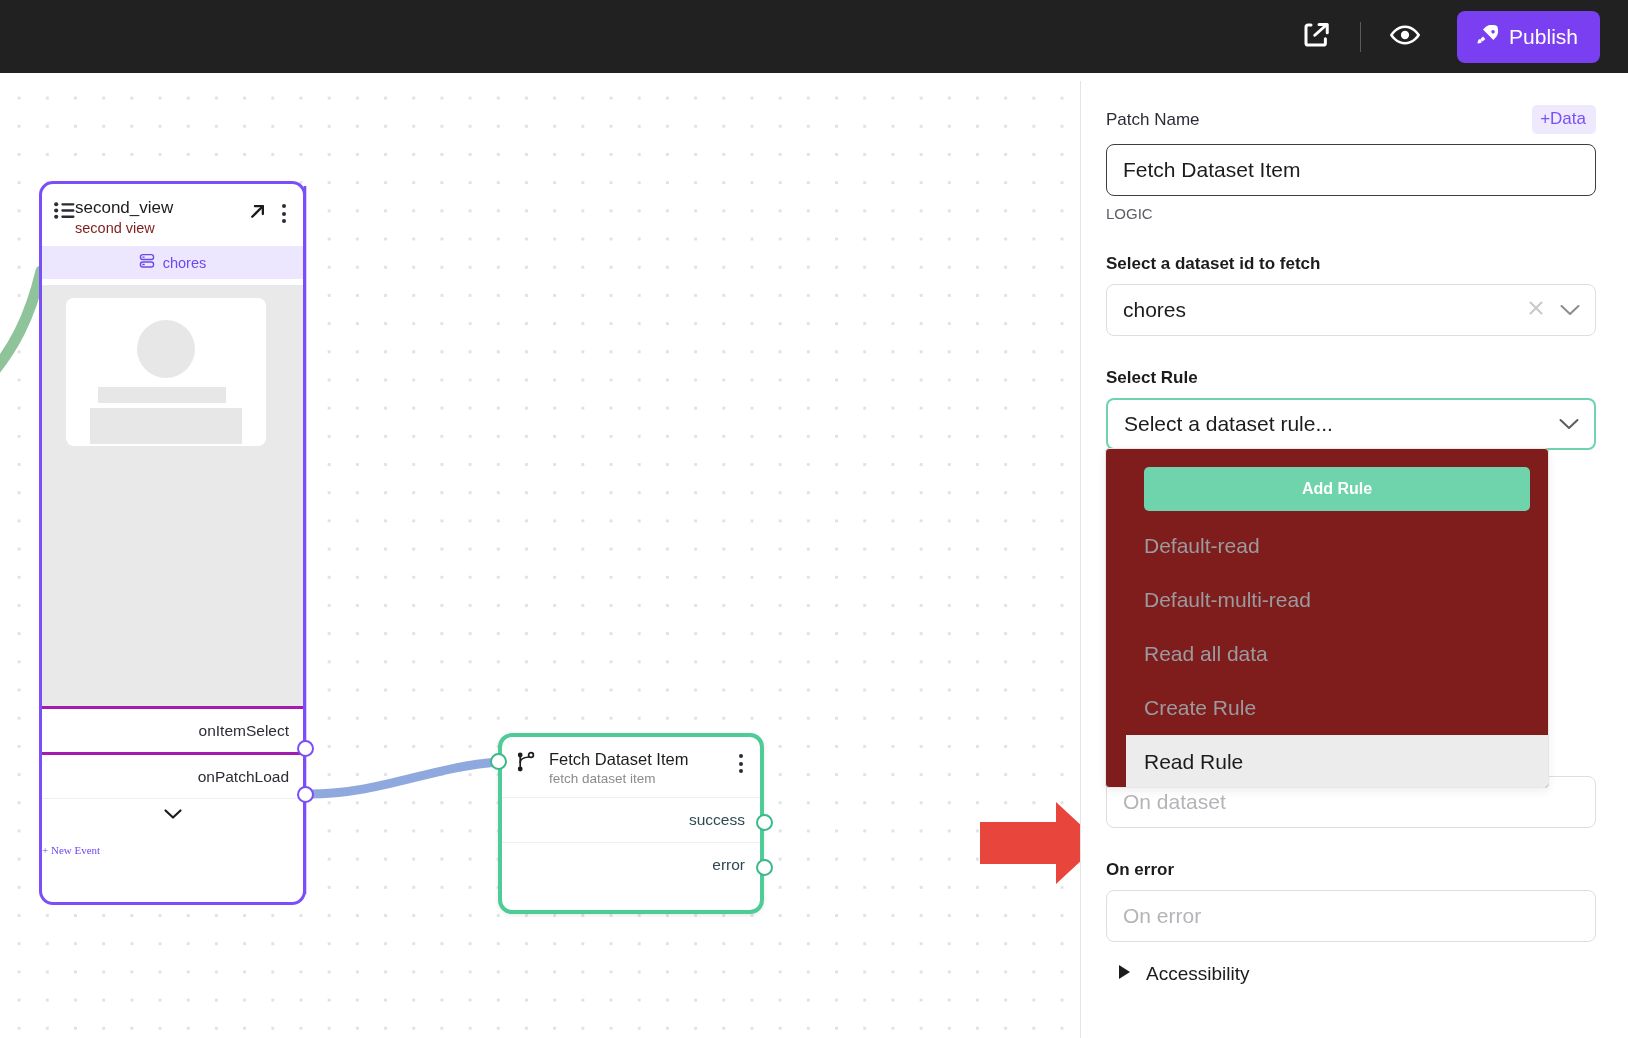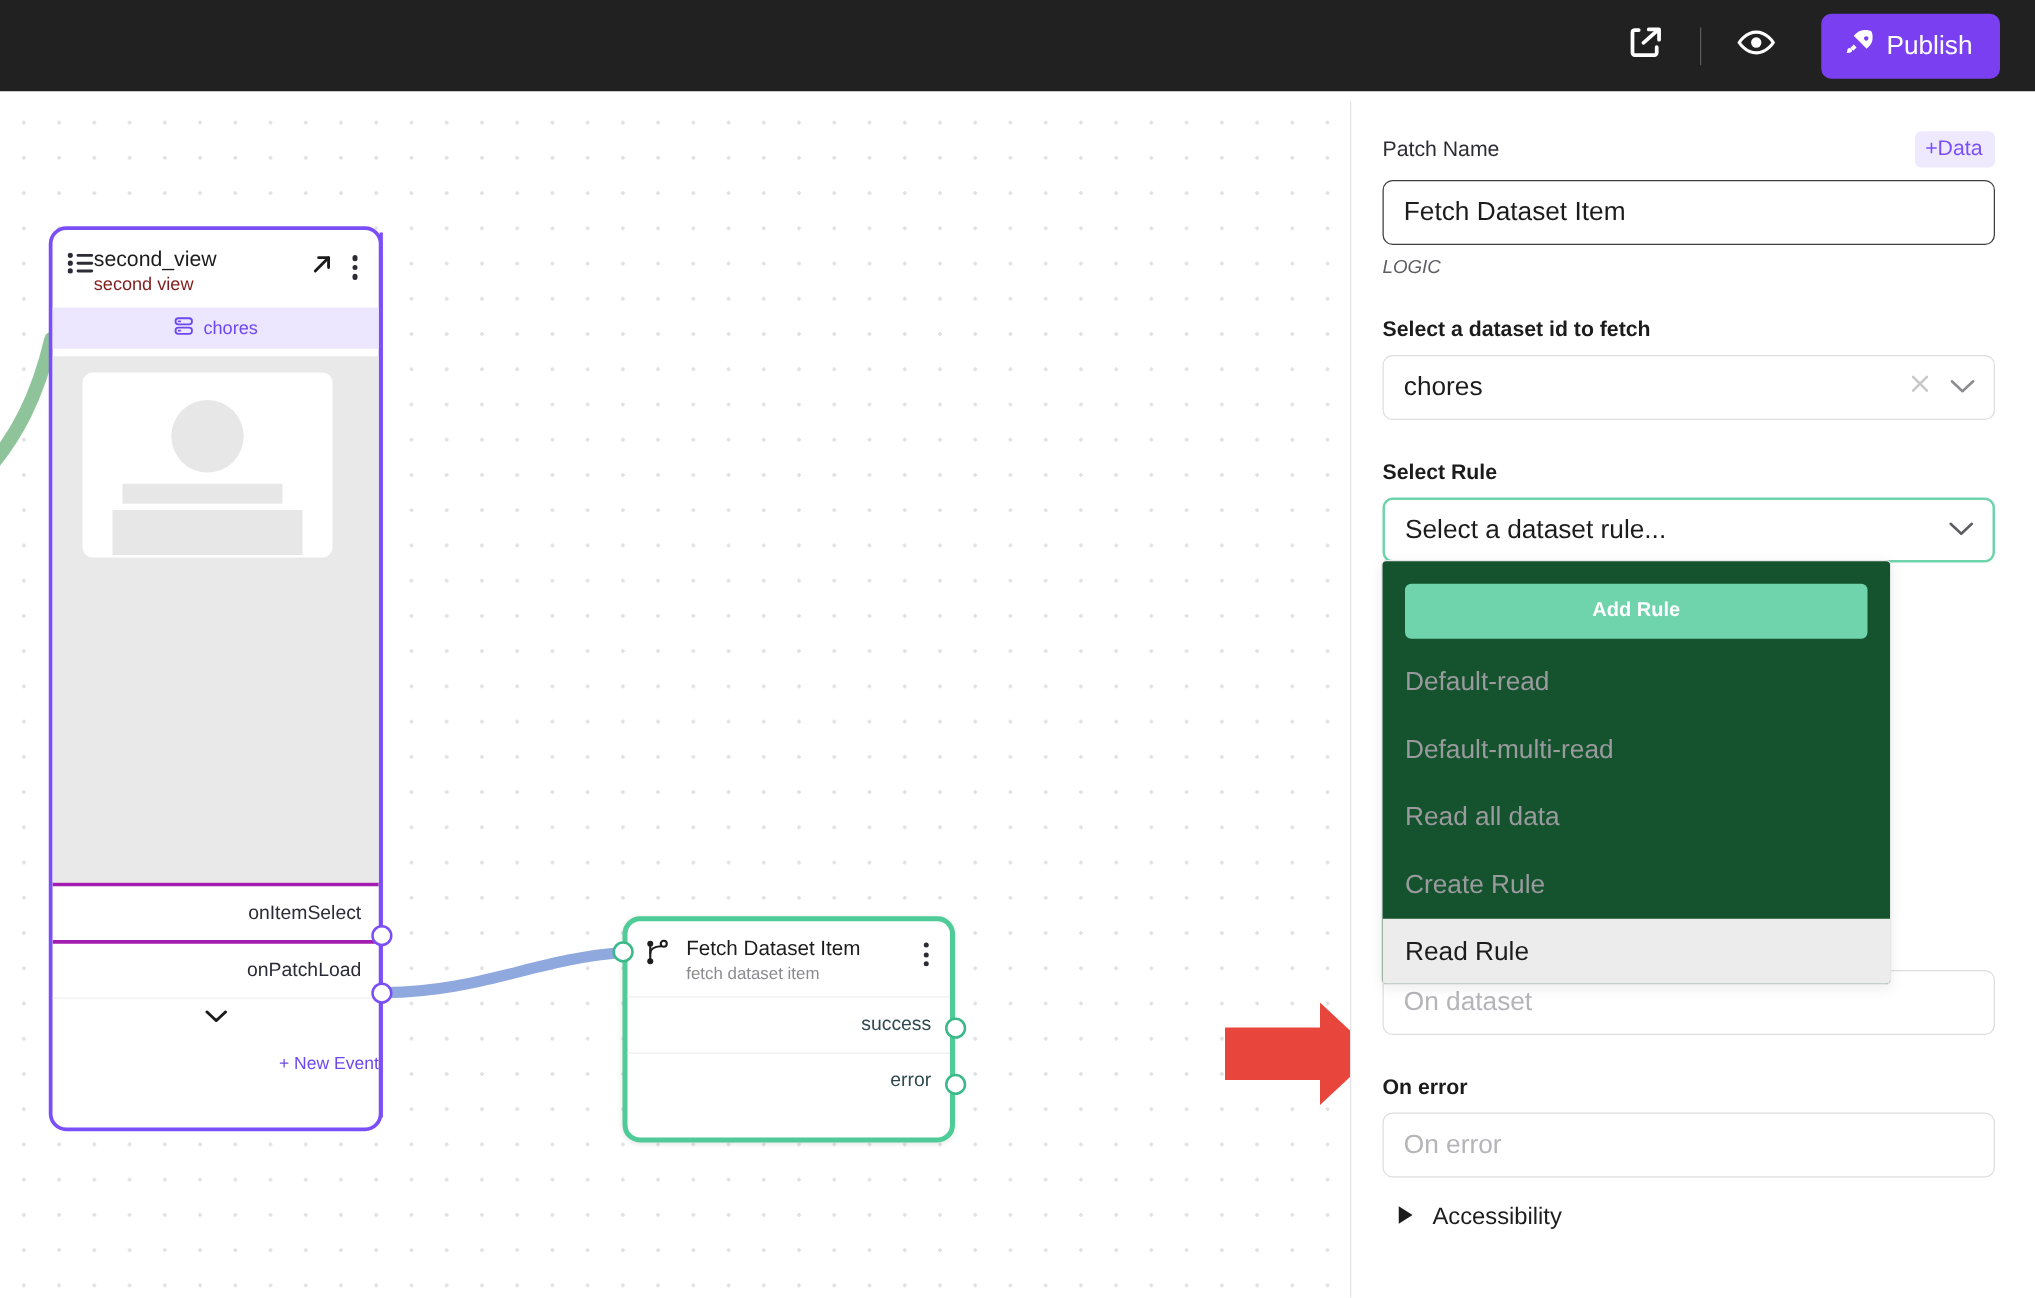--- a/index.html
+++ b/index.html
@@ -78,22 +78,22 @@
   }
   .vn-line1 { position: absolute; left: 32px; top: 89px; width: 128px; height: 16px; background: #e7e7e7; }
   .vn-line2 { position: absolute; left: 24px; top: 110px; width: 152px; height: 36px; background: #e7e7e7; }
   .vn-event {
     height: 46px; display: flex; align-items: center; justify-content: flex-end;
     padding-right: 14px; font-size: 15.5px; color: #2c2c36;
     border-top: 3px solid #a21caf;
   }
   .vn-chevron-row { height: 32px; display: flex; align-items: center; justify-content: center; border-top: 1px solid #efeff1; }
   .vn-newevent {
-    height: 40px; display: flex; align-items: center; justify-content: flex-end;
-    color: #6d48f0; font-size: 14px; cursor: pointer;
+    height: 40px; display: flex; align-items: center; justify-content: flex-start;
+    color: #6d48f0; font-size: 11px; cursor: pointer; font-family: Liberation Serif, serif;
   }
   .port {
     position: absolute; width: 17px; height: 17px;
     border-radius: 50%; background: #ffffff;
     z-index: 9;
   }
   .port.purple { border: 2.2px solid #7b4ff7; }
   .port.green  { border: 2.2px solid #3cb98a; }
 
   
@@ -138,47 +138,47 @@
     border-radius: 5px; padding: 4px 10px 5px 8px;
     font-size: 17px; cursor: pointer; border: none;
     font-family: "Liberation Sans", sans-serif;
   }
   .rp-input {
     margin-top: 10px; width: 100%; height: 52px;
     border: 1.4px solid #3d3d42; border-radius: 8px;
     display: flex; align-items: center; padding: 0 16px;
     font-size: 21px; color: #1c1c1c; background: #fff;
   }
-  .rp-logic { font-size: 15px; font-style: italic; color: #5c5c63; margin-top: 9px; }
+  .rp-logic { font-size: 15px; color: #5c5c63; margin-top: 9px; }
   .rp-h { font-size: 17px; font-weight: bold; color: #1c1c1c; margin-top: 32px; }
   .rp-select {
     margin-top: 10px; width: 100%; height: 52px;
     border: 1.4px solid #dededf; border-radius: 8px;
     display: flex; align-items: center; padding: 0 14px 0 16px;
     font-size: 21px; color: #1c1c1c; background: #fff; cursor: pointer;
   }
   .rp-select.focused { border: 2px solid #6fd3ac; }
   .rp-select .sel-val { flex: 1 1 auto; }
   .rp-select .sel-ico { display: flex; align-items: center; gap: 14px; color: #bfbfc2; }
   .rp-field {
     margin-top: 10px; width: 100%; height: 52px;
     border: 1.4px solid #dededf; border-radius: 8px;
     display: flex; align-items: center; padding: 0 16px;
     font-size: 21px; color: #b4b4b9; background: #fff;
   }
 
   
   #rule-dropdown {
     position: absolute; left: 1105px; top: 448px;
-    width: 408px; height: 340px;
-    background: #14532d;
+    width: 444px; height: 340px;
+    background: #7f1d1d;
     border: 1px solid #e7e7e9;
     border-radius: 4px;
     box-shadow: 0 3px 10px rgba(0,0,0,.07);
-    z-index: 25; overflow: hidden;
+    z-index: 25; overflow: hidden; padding-left: 20px;
   }
   #add-rule-btn {
     margin: 18px 18px 8px 18px; height: 44px;
     background: #6fd3ac; color: #ffffff;
     border-radius: 5px; display: flex; align-items: center; justify-content: center;
     font-size: 16px; font-weight: bold; cursor: pointer;
   }
   .dd-opt {
     height: 54px; display: flex; align-items: center;
     padding-left: 18px; font-size: 21px; color: #9b9b9f; cursor: pointer;

